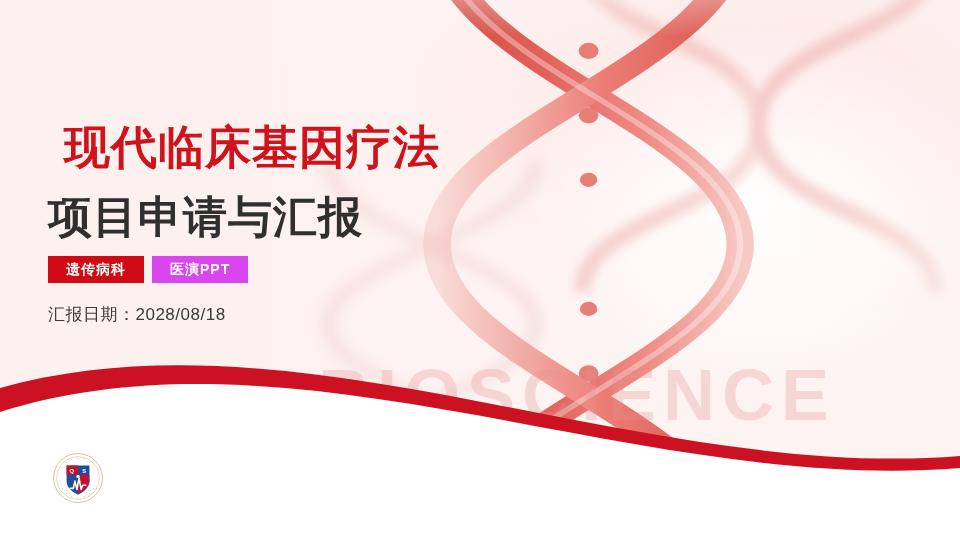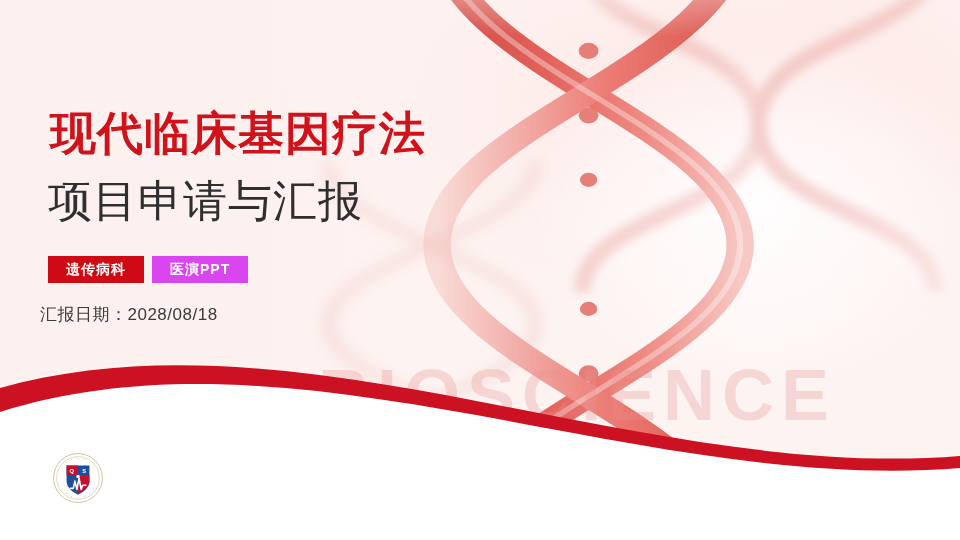--- a/index.html
+++ b/index.html
@@ -101,27 +101,27 @@
     left: 48px;
     top: 104px;
     z-index: 6;
   }
   .title-main {
     font-size: 46px;
     font-weight: 700;
     letter-spacing: 1px;
     color: #d0121b;
     line-height: 1.18;
-    margin: 2px;
+    margin: 16px;
     white-space: nowrap;
     text-shadow: 0 1px 1px rgba(255,255,255,0.6);
   }
   .title-sub {
     font-size: 44px;
-    font-weight: 400;
+    font-weight: 700;
     letter-spacing: 1px;
     color: #2f2f2f;
     line-height: 1.24;
     margin: 14px 0 0 0;
     white-space: nowrap;
   }
 
   .badges {
     position: absolute;
     left: 48px;
@@ -140,21 +140,21 @@
     font-weight: 700;
     letter-spacing: 1px;
     color: #ffffff;
     white-space: nowrap;
   }
   .badge-red  { background: #d00a14; }
   .badge-gray { background: #d946ef; }
 
   .date-line {
     position: absolute;
-    left: 40px;
+    left: 48px;
     top: 303px;
     font-size: 17px;
     color: #3a3a3a;
     letter-spacing: 0.5px;
     white-space: nowrap;
     z-index: 6;
   }
 
   
   .logo {

